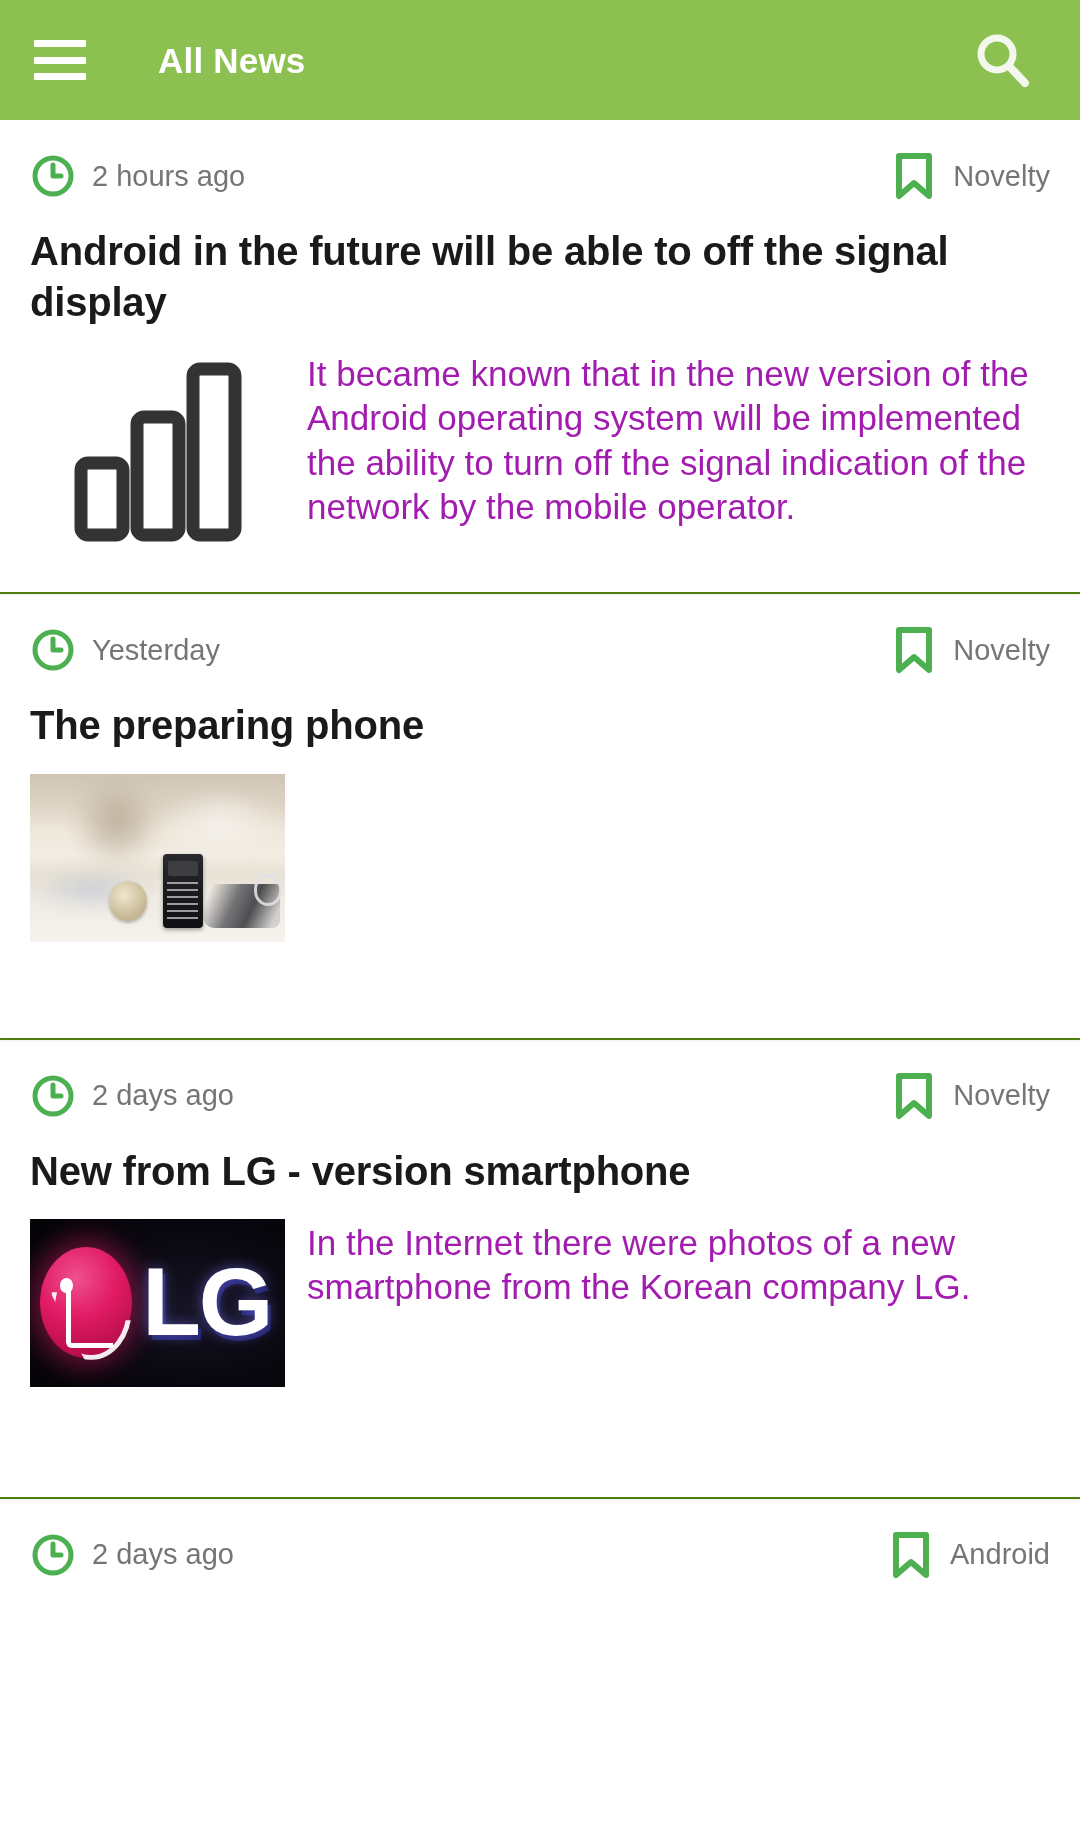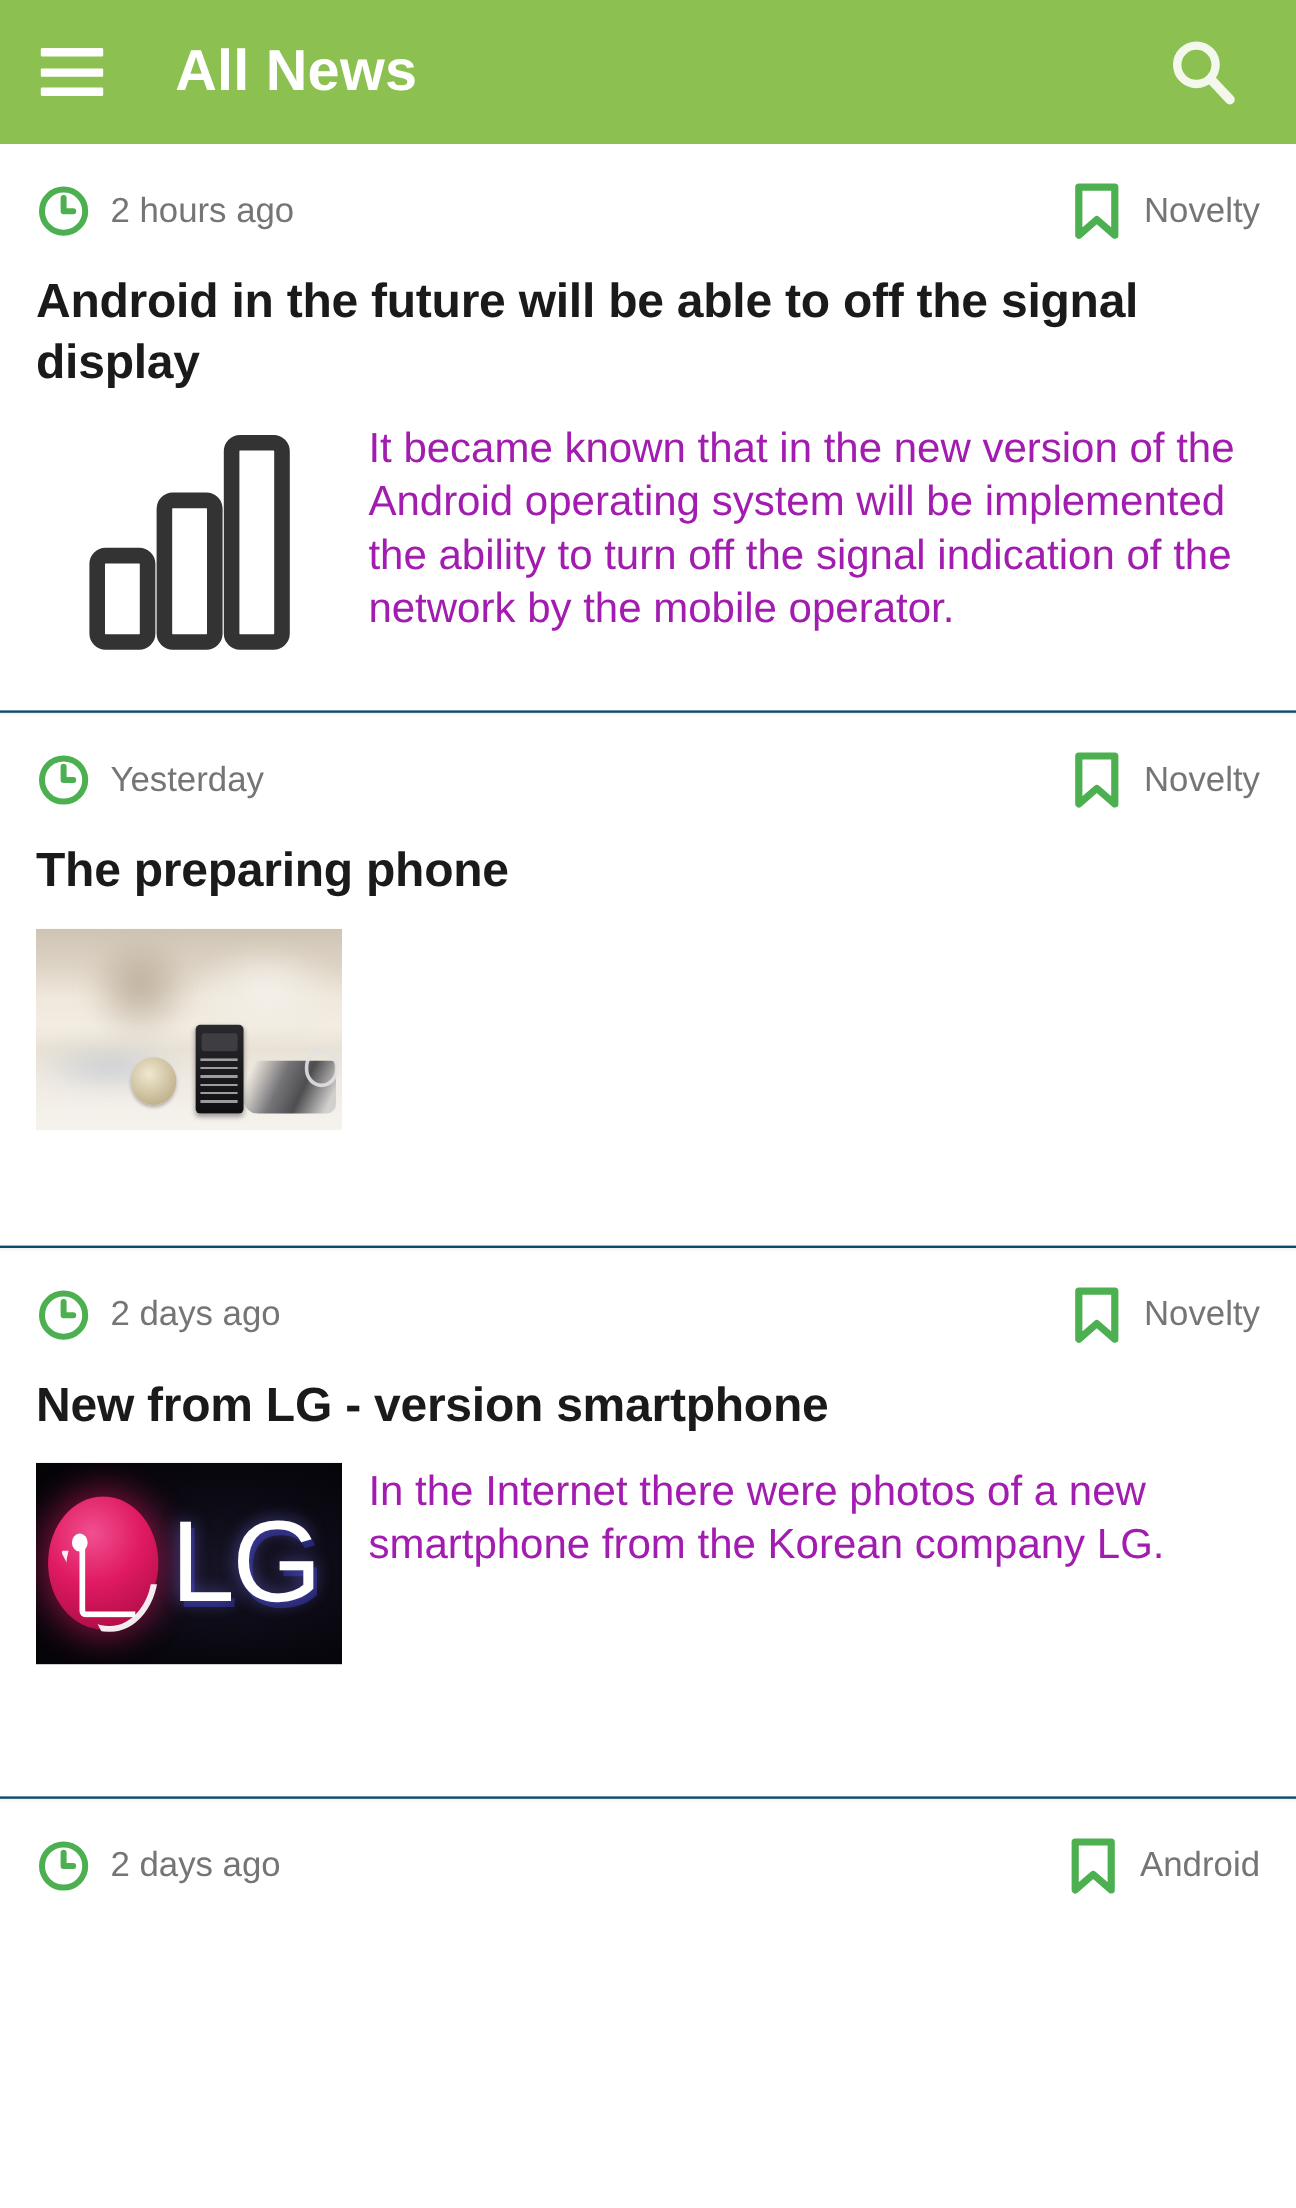--- a/index.html
+++ b/index.html
@@ -36,46 +36,47 @@
   }
   .hamburger span {
     display: block;
     height: 7px;
     width: 100%;
     background: #ffffff;
     border-radius: 1px;
   }
   .appbar-title {
     color: #ffffff;
-    font-size: 48px;
+    font-size: 35px;
     font-weight: bold;
     letter-spacing: 0.2px;
     line-height: 1;
     flex: 1;
+    margin-left: 12px;
   }
   .search-btn {
     width: 74px;
     height: 74px;
     display: flex;
     align-items: center;
     justify-content: center;
     margin-right: 6px;
     cursor: pointer;
   }
 
   
   .feed {
     background: #ffffff;
   }
   .card {
     background: #ffffff;
     padding: 30px 30px 0 30px;
     box-sizing: border-box;
     position: relative;
-    border-top: 2px solid #0c4a6e;
+    border-top: 2px solid #4d7c0f;
     box-shadow: inset 0 3px 4px -3px rgba(0,0,0,0.12);
   }
   .card:first-child {
     border-top: none;
     box-shadow: none;
   }
 
   .meta-row {
     display: flex;
     align-items: center;
@@ -239,21 +240,21 @@
     position: absolute; left: 8%; top: 22%;
     width: 28%; height: 56%;
     border: 5px solid rgba(255,255,255,0.92);
     border-radius: 50%;
     clip-path: polygon(0 35%, 42% 100%, 100% 100%, 100% 62%, 55% 62%, 30% 35%);
   }
   .lg-text {
     position: absolute; left: 44%; top: 22%;
     color: #ffffff;
     font-family: "Liberation Sans", sans-serif;
-    font-weight: normal;
+    font-weight: bold;
     font-size: 96px;
     line-height: 0.95;
     letter-spacing: -2px;
     text-shadow:
       0 0 14px rgba(120,120,255,0.55),
       3px 5px 0 rgba(40,40,130,0.75);
   }
 
   
   .card-pad-sm { height: 42px; }

